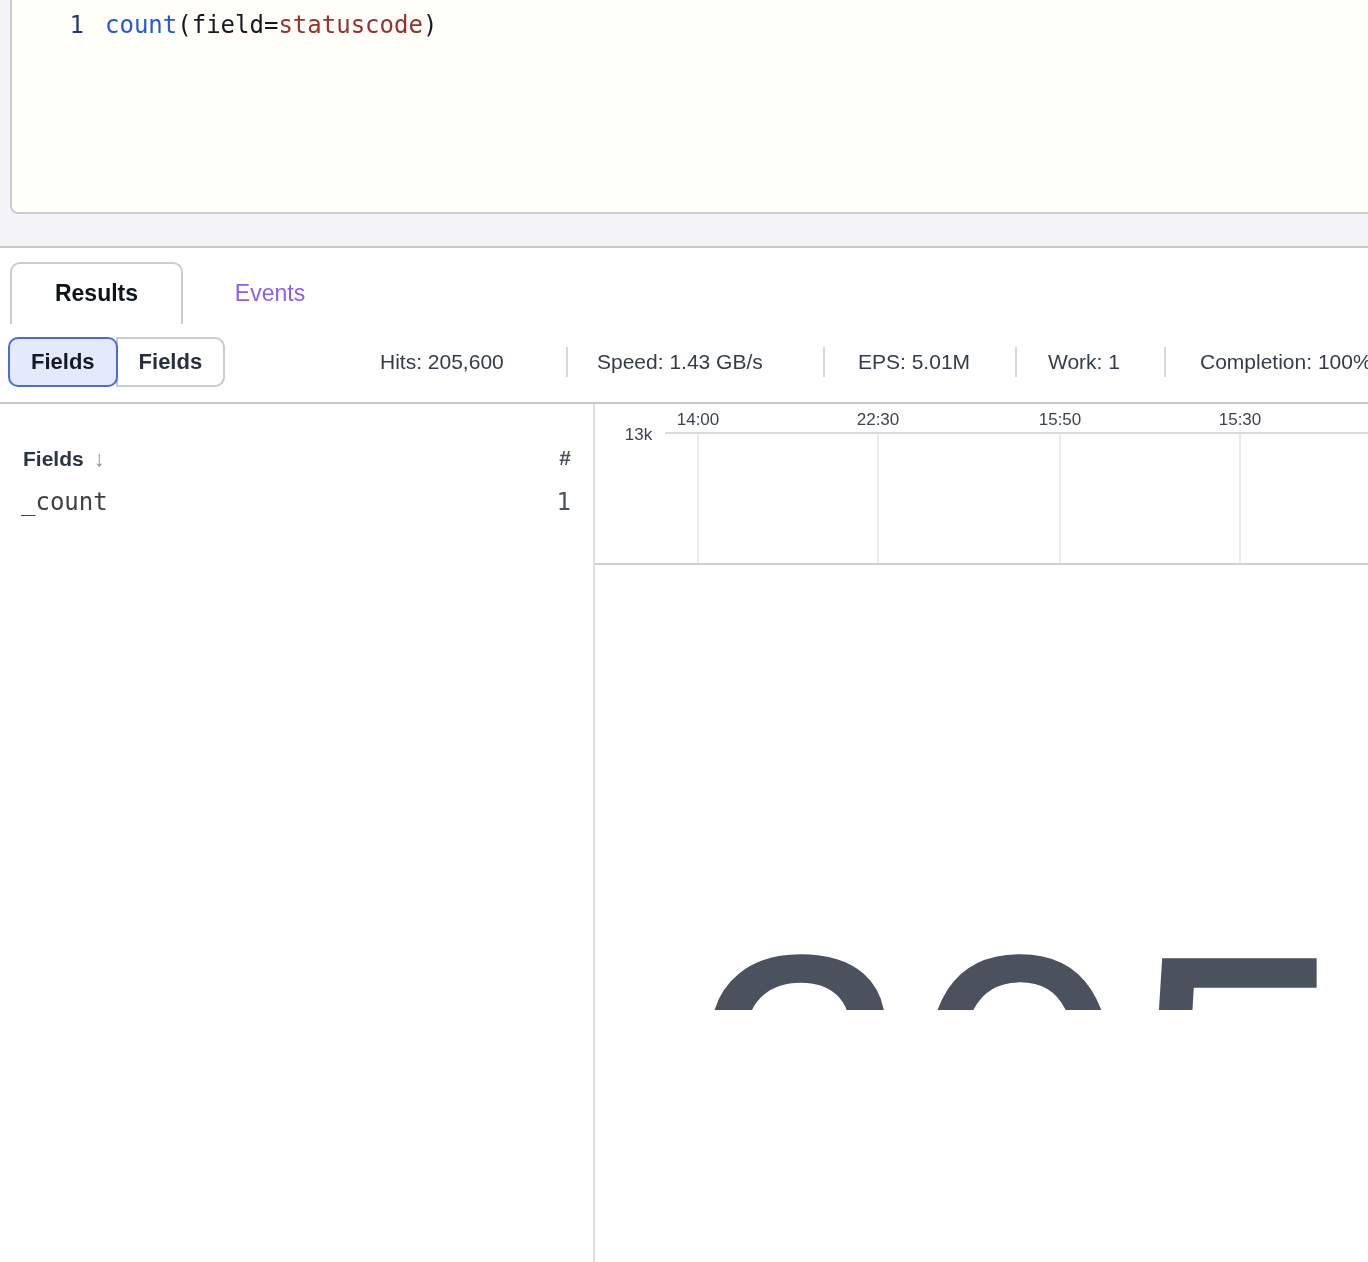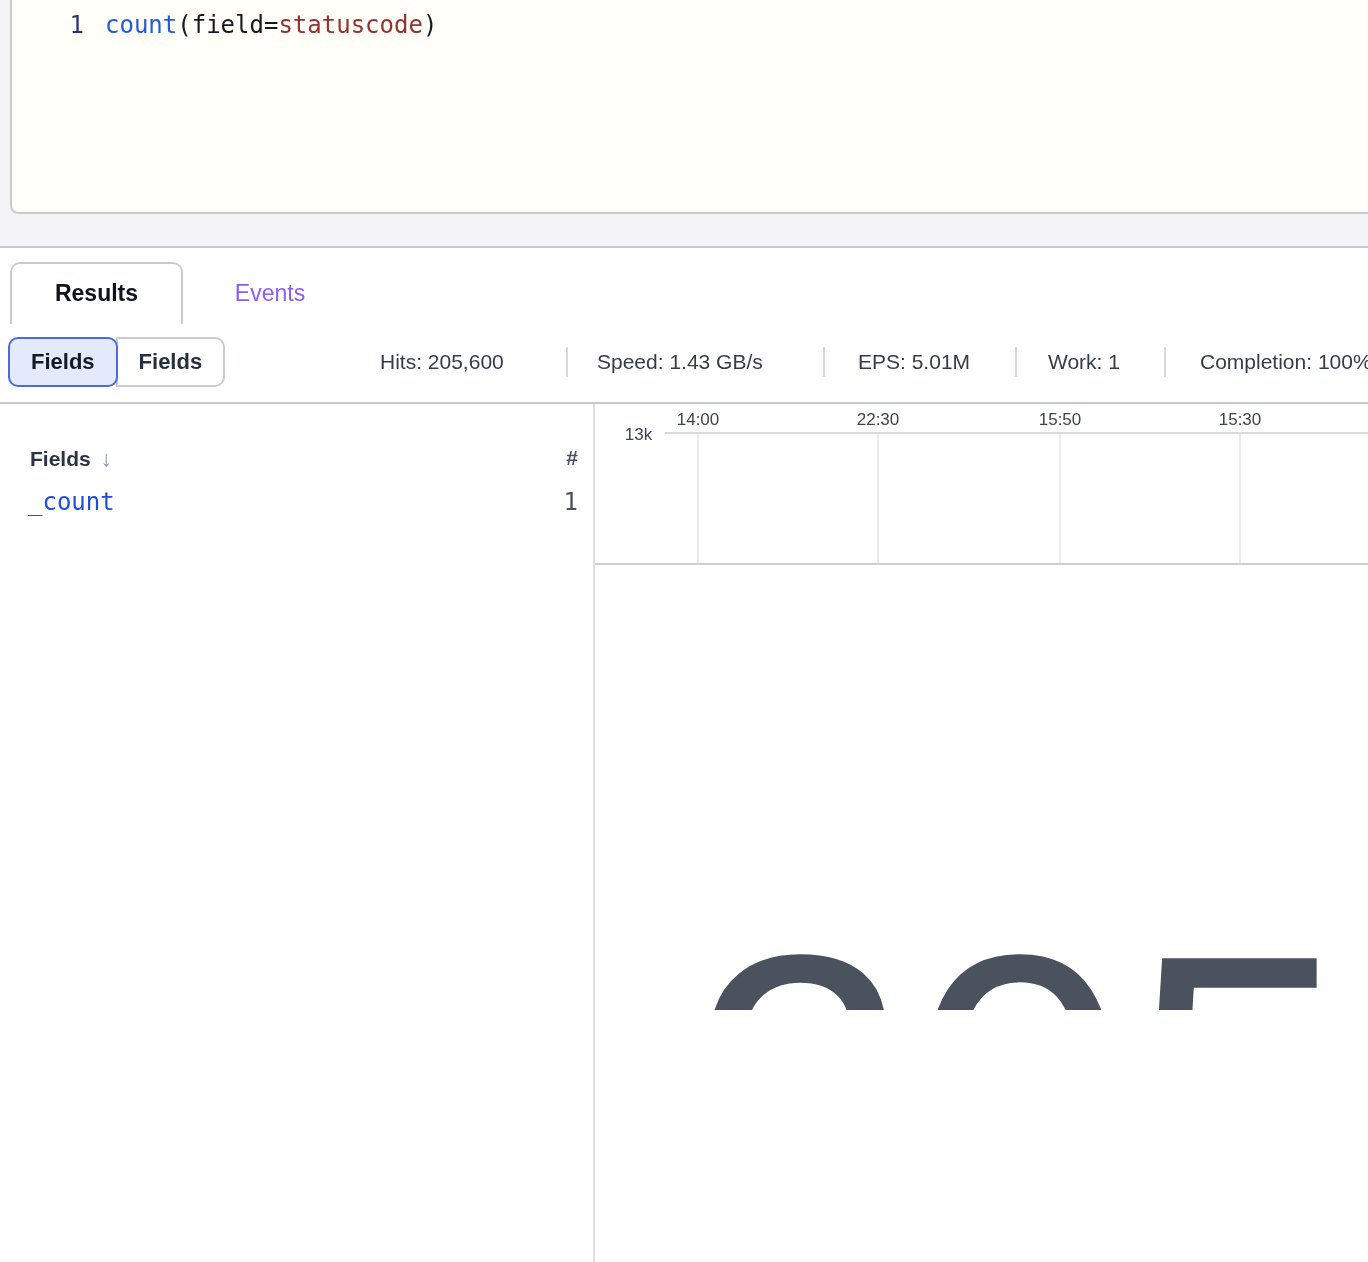--- a/index.html
+++ b/index.html
@@ -43,29 +43,29 @@
   .stat-speed      { left:597px; }
   .stat-eps        { left:858px; }
   .stat-work       { left:1048px; }
   .stat-completion { left:1200px; }
   .stat-divider { position:absolute; top:347px; width:2px; height:30px; background:#d6d8db; }
   .sdiv-1 { left:566px; } .sdiv-2 { left:823px; } .sdiv-3 { left:1015px; } .sdiv-4 { left:1164px; }
 
   .toolbar-border { position:absolute; left:0; top:402px; width:1368px; height:2px; background:#c7c9cc; }
 
   
-  .left-panel { position:absolute; left:12px; top:404px; width:593px; height:819px; background:#fff;padding-left:23px; }
+  .left-panel { position:absolute; left:5px; top:404px; width:593px; height:819px; background:#fff;padding-left:23px; }
   .fields-header { position:absolute; left:18px; top:42px; font-size:21px; font-weight:700;
                    color:#2b3442; cursor:pointer; }
   .sort-arrow { font-weight:400; font-size:22px; color:#8d959f; margin-left:10px; }
   .count-header { position:absolute; right:27px; top:42px; font-size:21px; font-weight:600; color:#4a5261; }
   .field-row { position:absolute; left:0; top:84px; width:593px; height:36px; cursor:pointer; }
   .field-name  { position:absolute; left:16px; top:0;
                  font-family:"DejaVu Sans Mono","Liberation Mono",monospace;
-                 font-size:24px; color:#1d4ed8; }
+                 font-size:24px; color:#404040; }
   .field-count { position:absolute; right:27px; top:0;
                  font-family:"DejaVu Sans Mono","Liberation Mono",monospace;
                  font-size:24px; color:#4a5261; }
 
   .v-divider { position:absolute; left:593px; top:404px; width:2px; height:858px; background:#dcdee1; }
 
   
   .right-panel { position:absolute; left:595px; top:404px; width:773px; height:606px;
                  background:#fff; overflow:hidden; }
   .x-tick { position:absolute; top:6px; font-size:17px; color:#3d4450; transform:translateX(-50%); }

